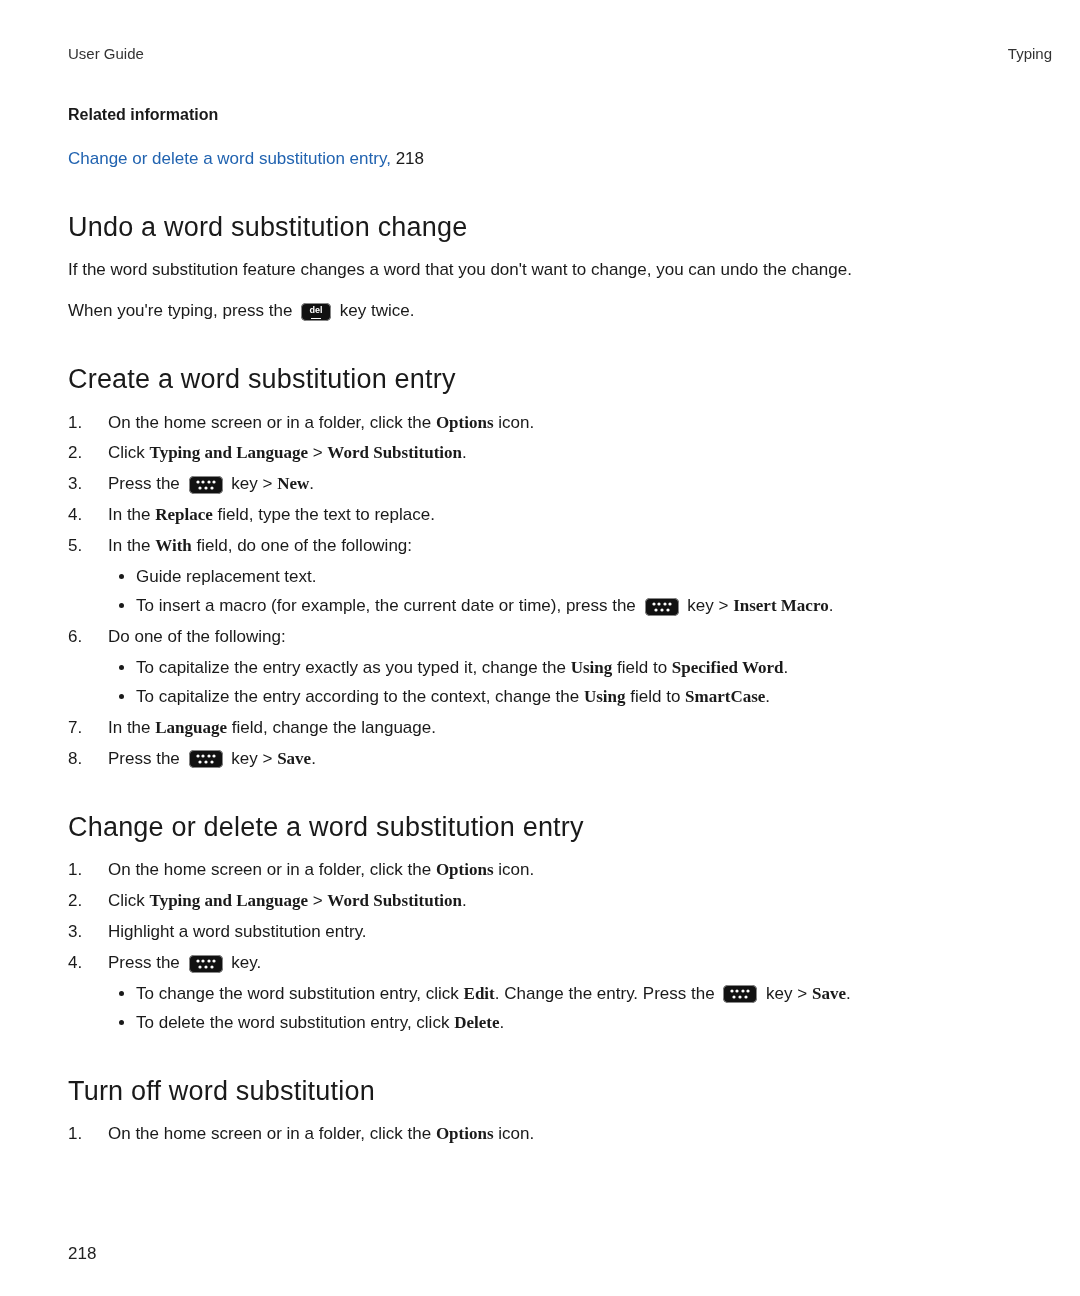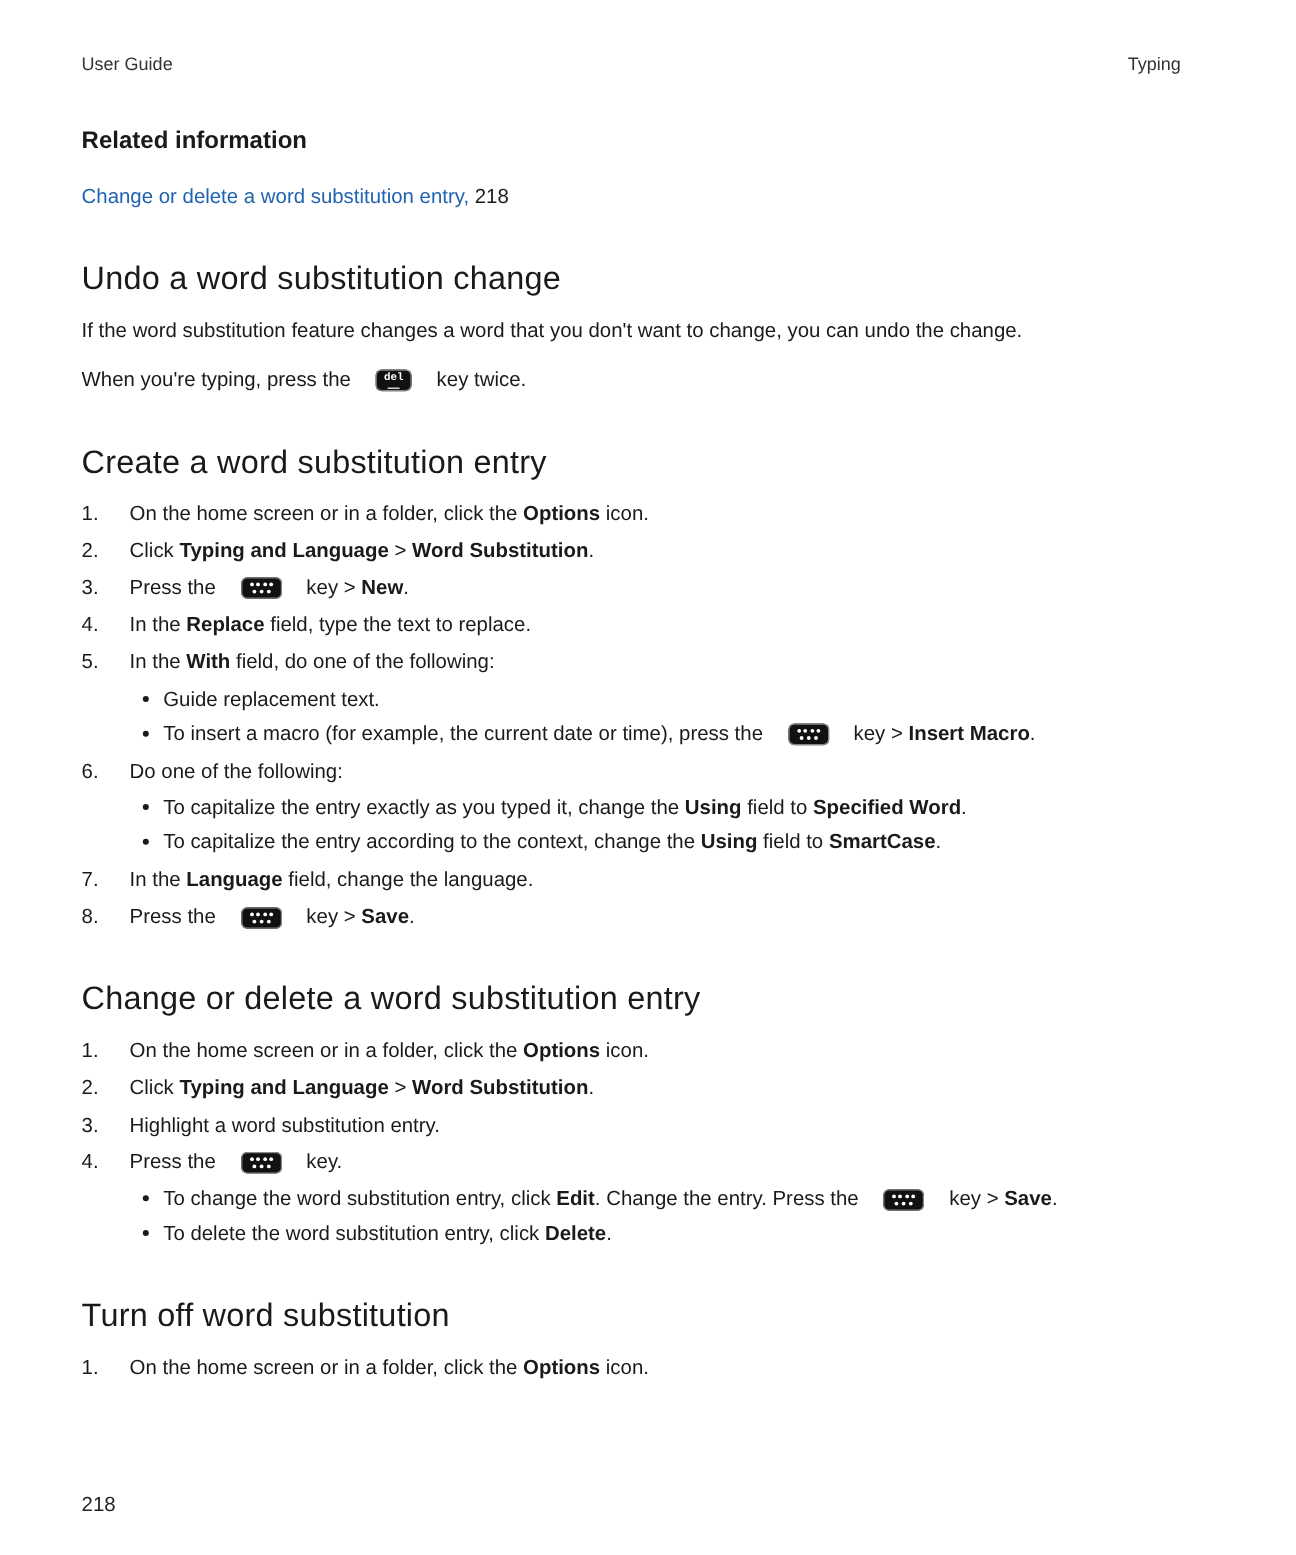--- a/index.html
+++ b/index.html
@@ -5,35 +5,35 @@
 html,body{margin:0;padding:0;background:#fff;}
 body{
   font-family:"Segoe UI","Helvetica Neue",Arial,sans-serif;
   color:#1a1a1a;
   width:1080px;
   min-height:1296px;
   font-size:17px;
   line-height:1.35;
 }
 .page{
-  padding:44px 96px 30px 68px;
+  padding:44px 28px 30px 68px;
   position:relative;
   box-sizing:border-box;
   min-height:1296px;
 }
 .hdr{
   display:flex;
   justify-content:space-between;
   font-size:15px;
   color:#333;
   margin-bottom:40px;
 }
 .related-title{
   font-weight:700;
-  font-size:20px;
+  font-size:16px;
   margin-top:4px;
 }
 a.xref{
   color:#2163b0;
   text-decoration:none;
 }
 .related-line{
   margin-top:22px;
   font-size:17px;
 }
@@ -68,32 +68,31 @@
 }
 ul.sub{
   margin:8px 0 4px 0;
   padding-left:28px;
 }
 ul.sub>li{
   list-style:disc;
   margin:6px 0;
   font-size:17px;
 }
-.bold{font-weight:700;}
+.bold{font-weight:700;font-family:Liberation Serif, serif;}
 .key-icon{
   display:inline-flex;
   align-items:center;
   justify-content:center;
   background:#111;
   color:#fff;
   border-radius:5px;
   vertical-align:middle;
   box-shadow:0 0 0 1px #888 inset;
-  margin:0 16px;
-  font-family:Liberation Mono, monospace;
+  margin:0 4px;
 }
 .key-del{
   width:30px;
   height:18px;
   font-size:9px;
   font-weight:700;
   position:relative;
 }
 .key-del::after{
   content:"";

